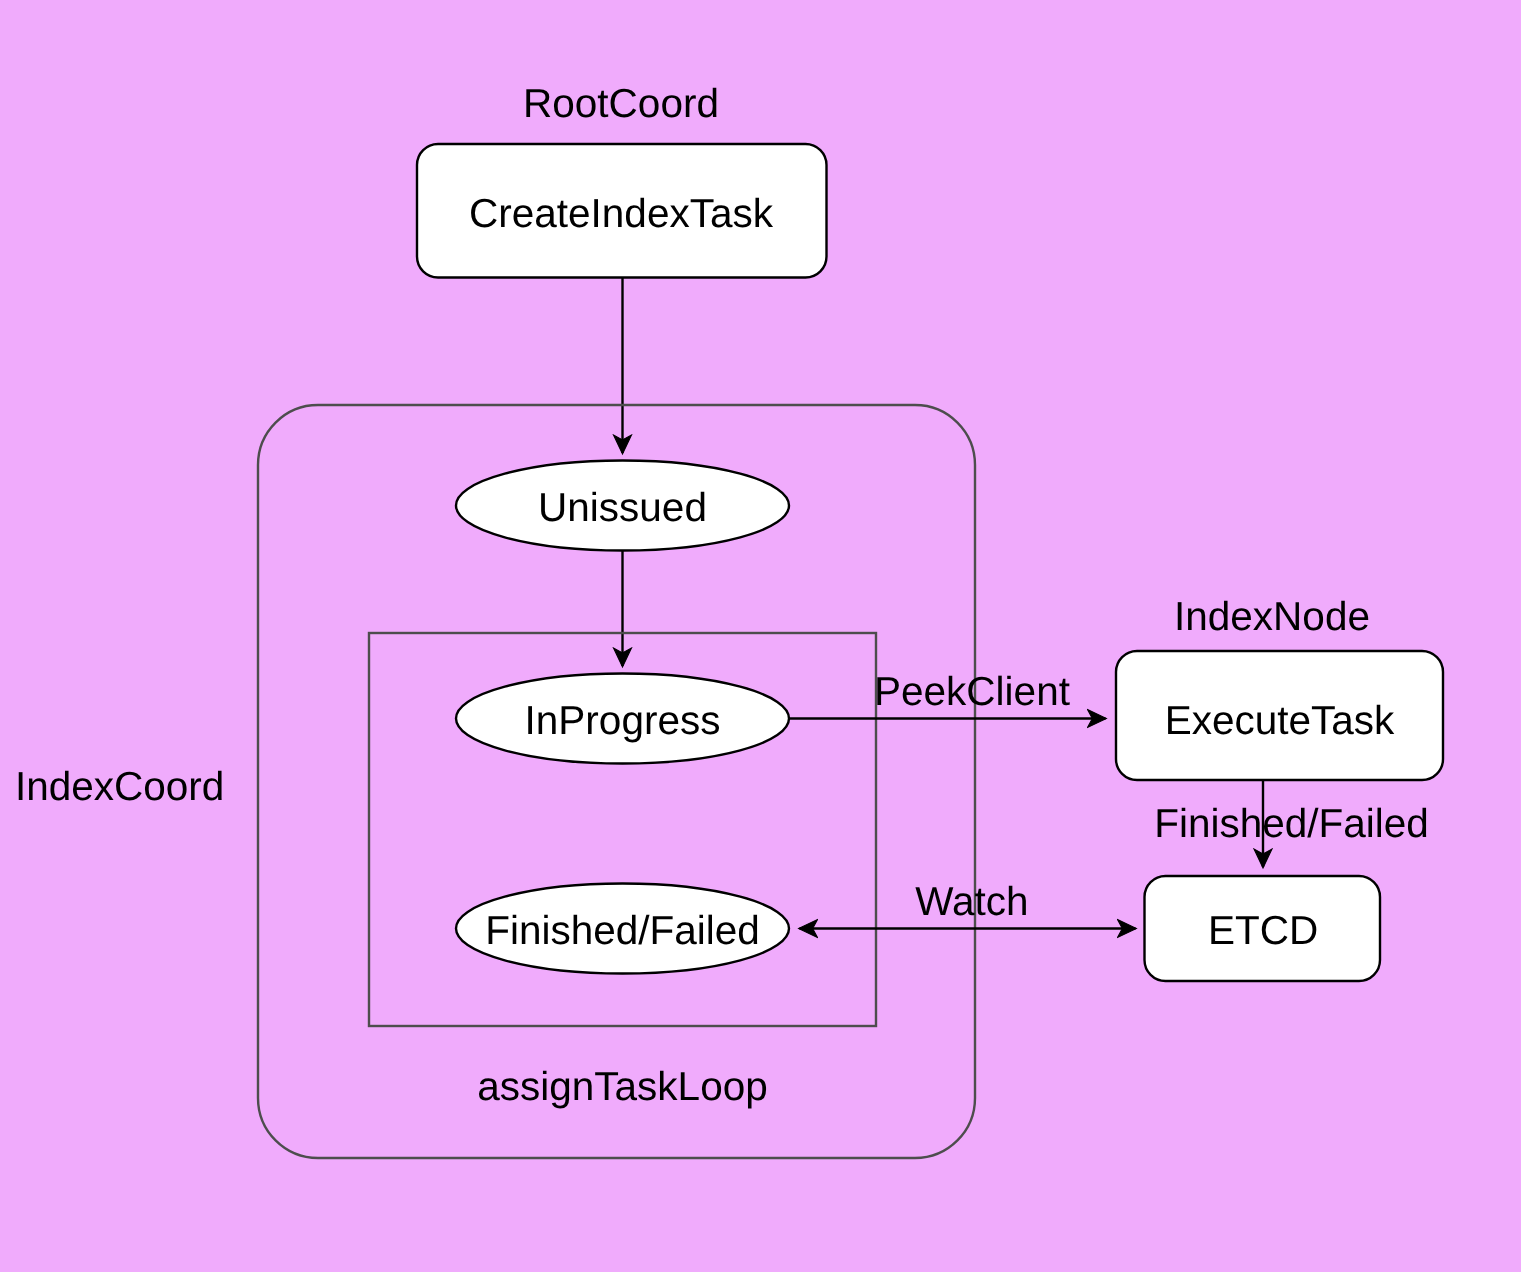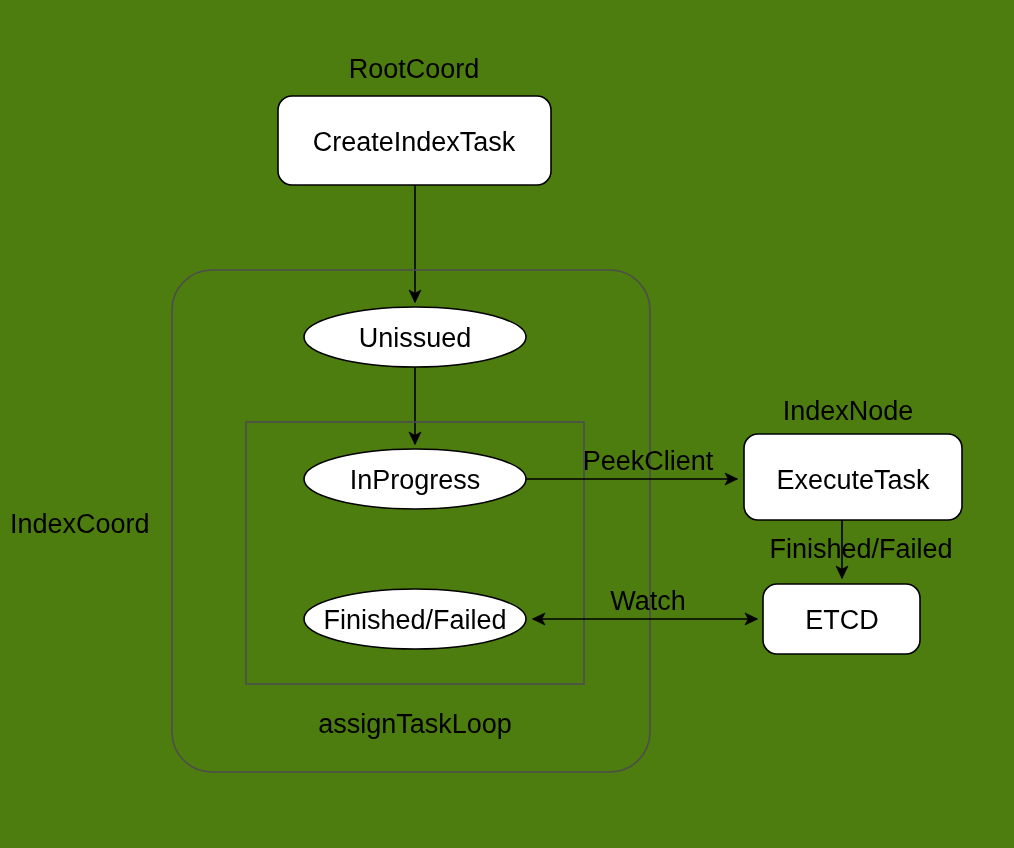--- a/index.html
+++ b/index.html
@@ -8,21 +8,21 @@
     padding: 0;
     background: #ffffff;
   }
   body {
     font-family: "Liberation Sans", sans-serif;
   }
   #canvas {
     position: relative;
     width: 1014px;
     height: 848px;
-    background: #4d7c0f;
+    background: #f0abfc;
     overflow: hidden;
     text-decoration: underline;
   }
   #diagram-svg {
     position: absolute;
     left: 0;
     top: 0;
     width: 1014px;
     height: 848px;
   }

